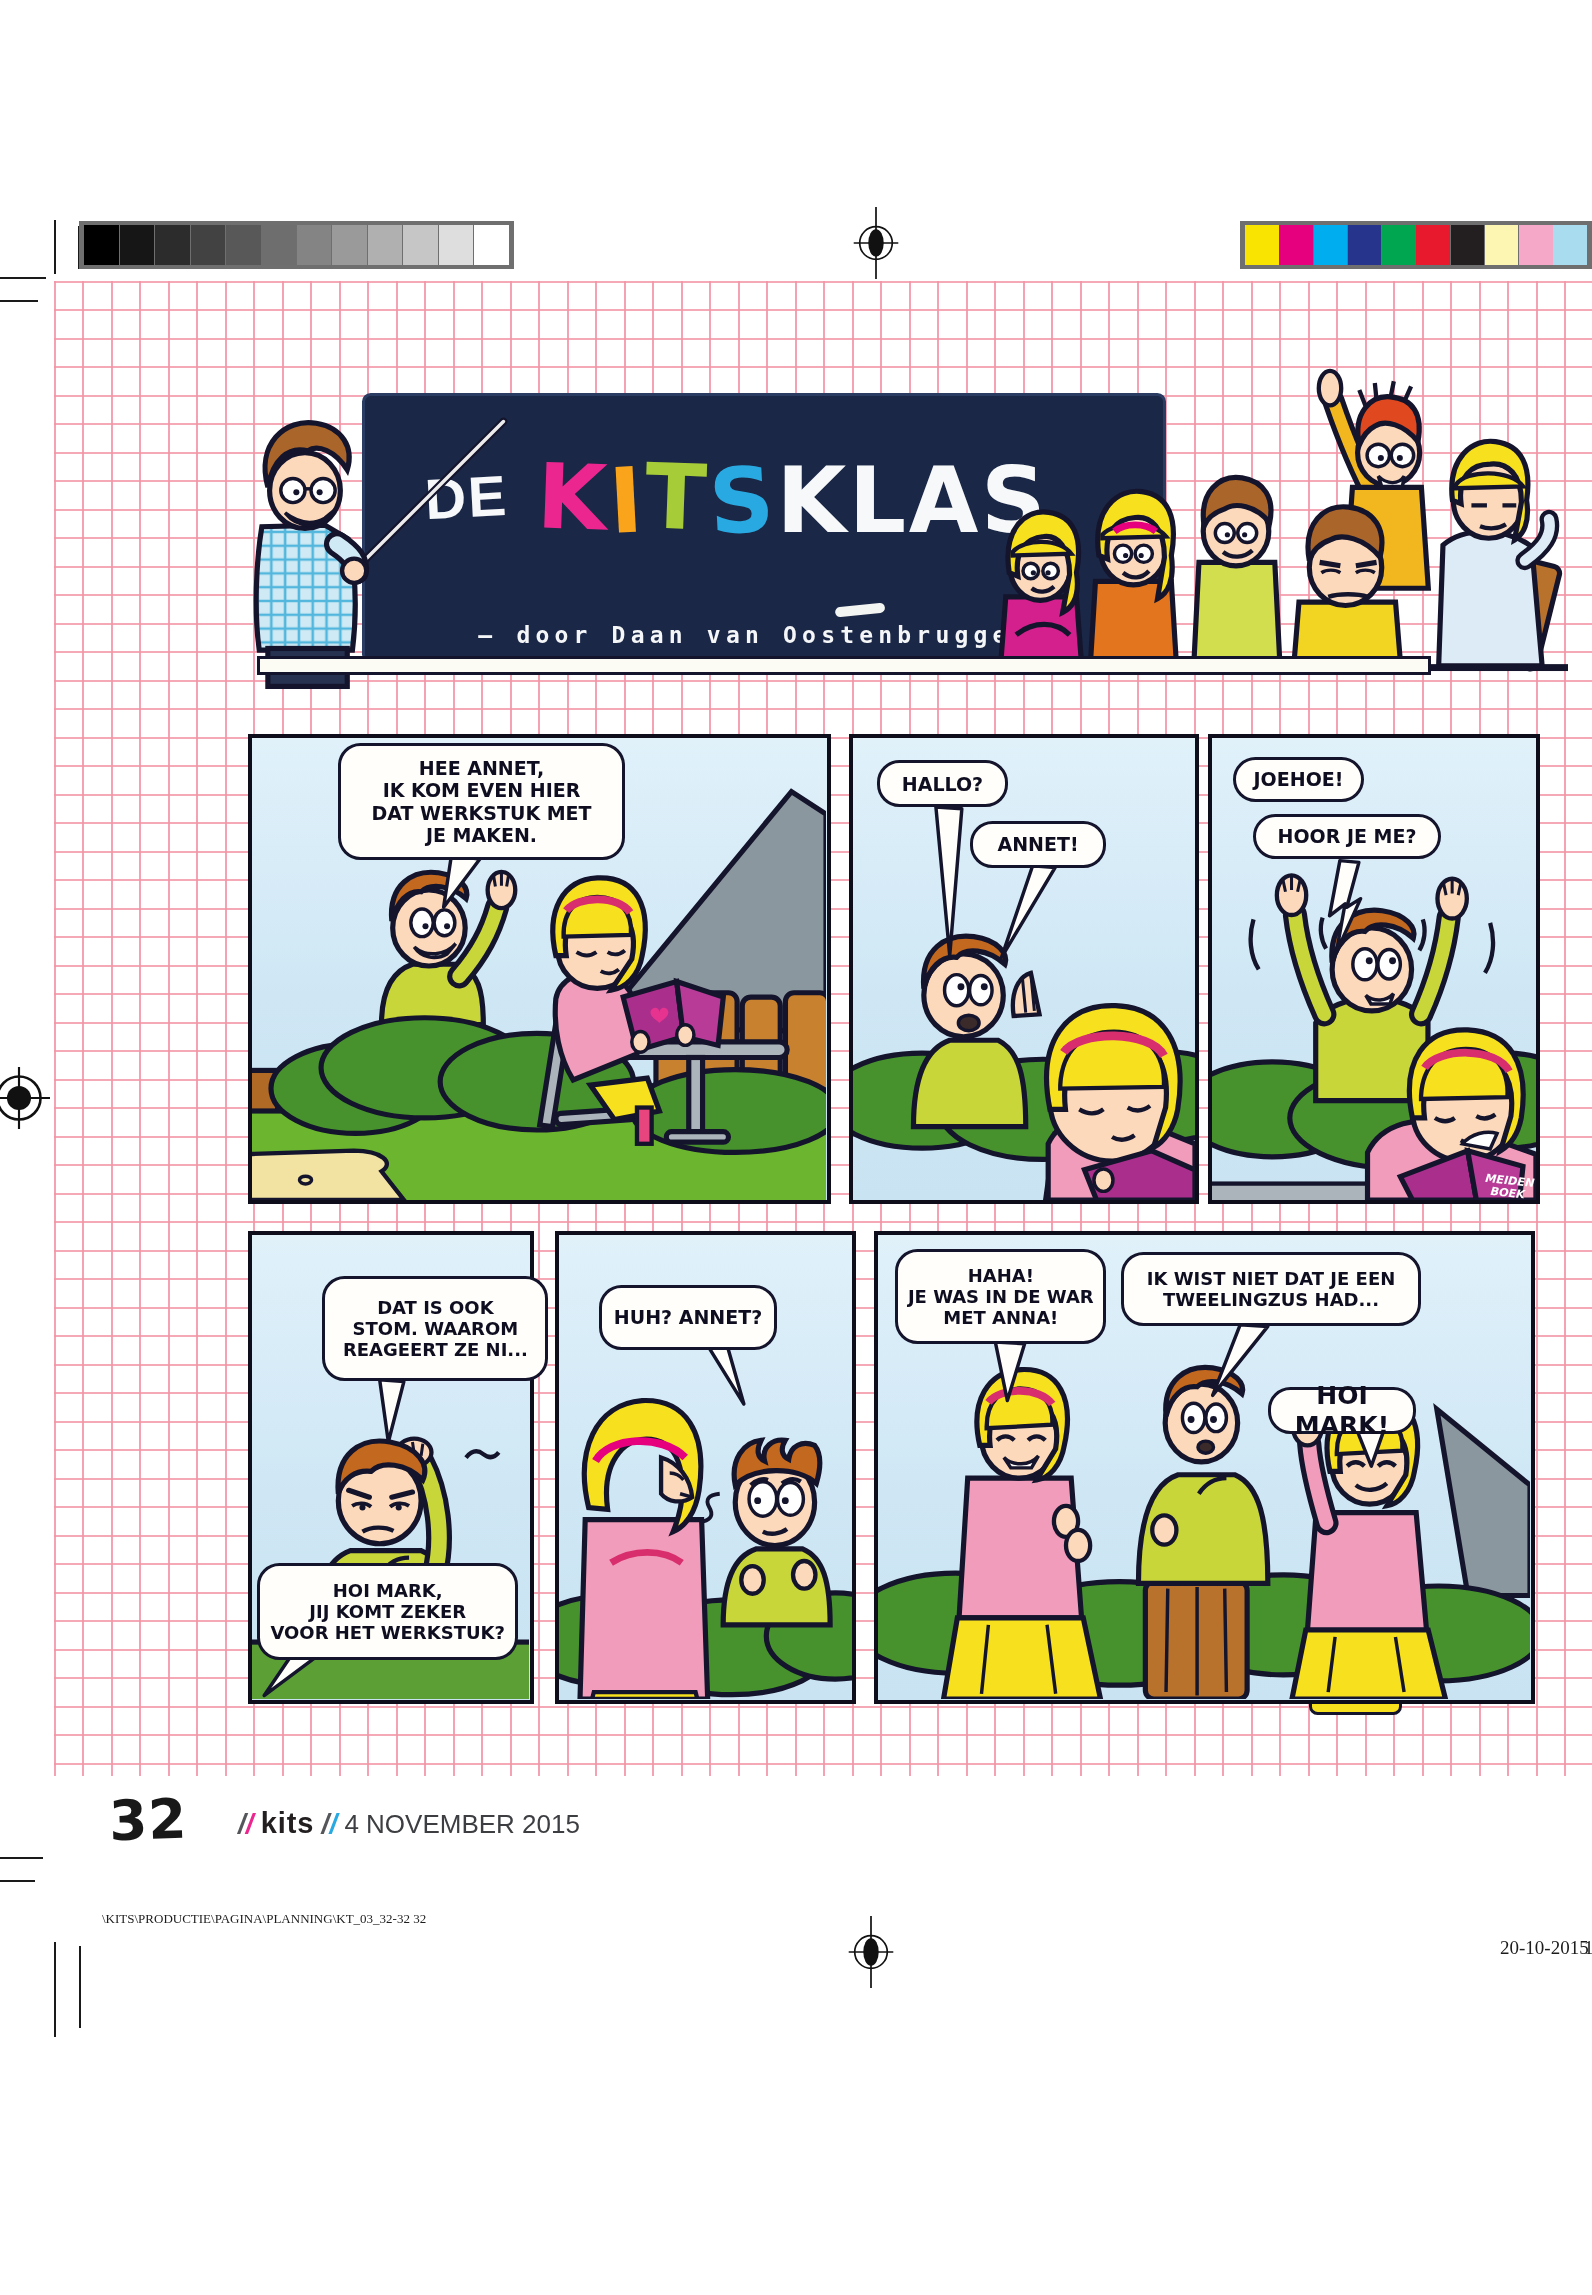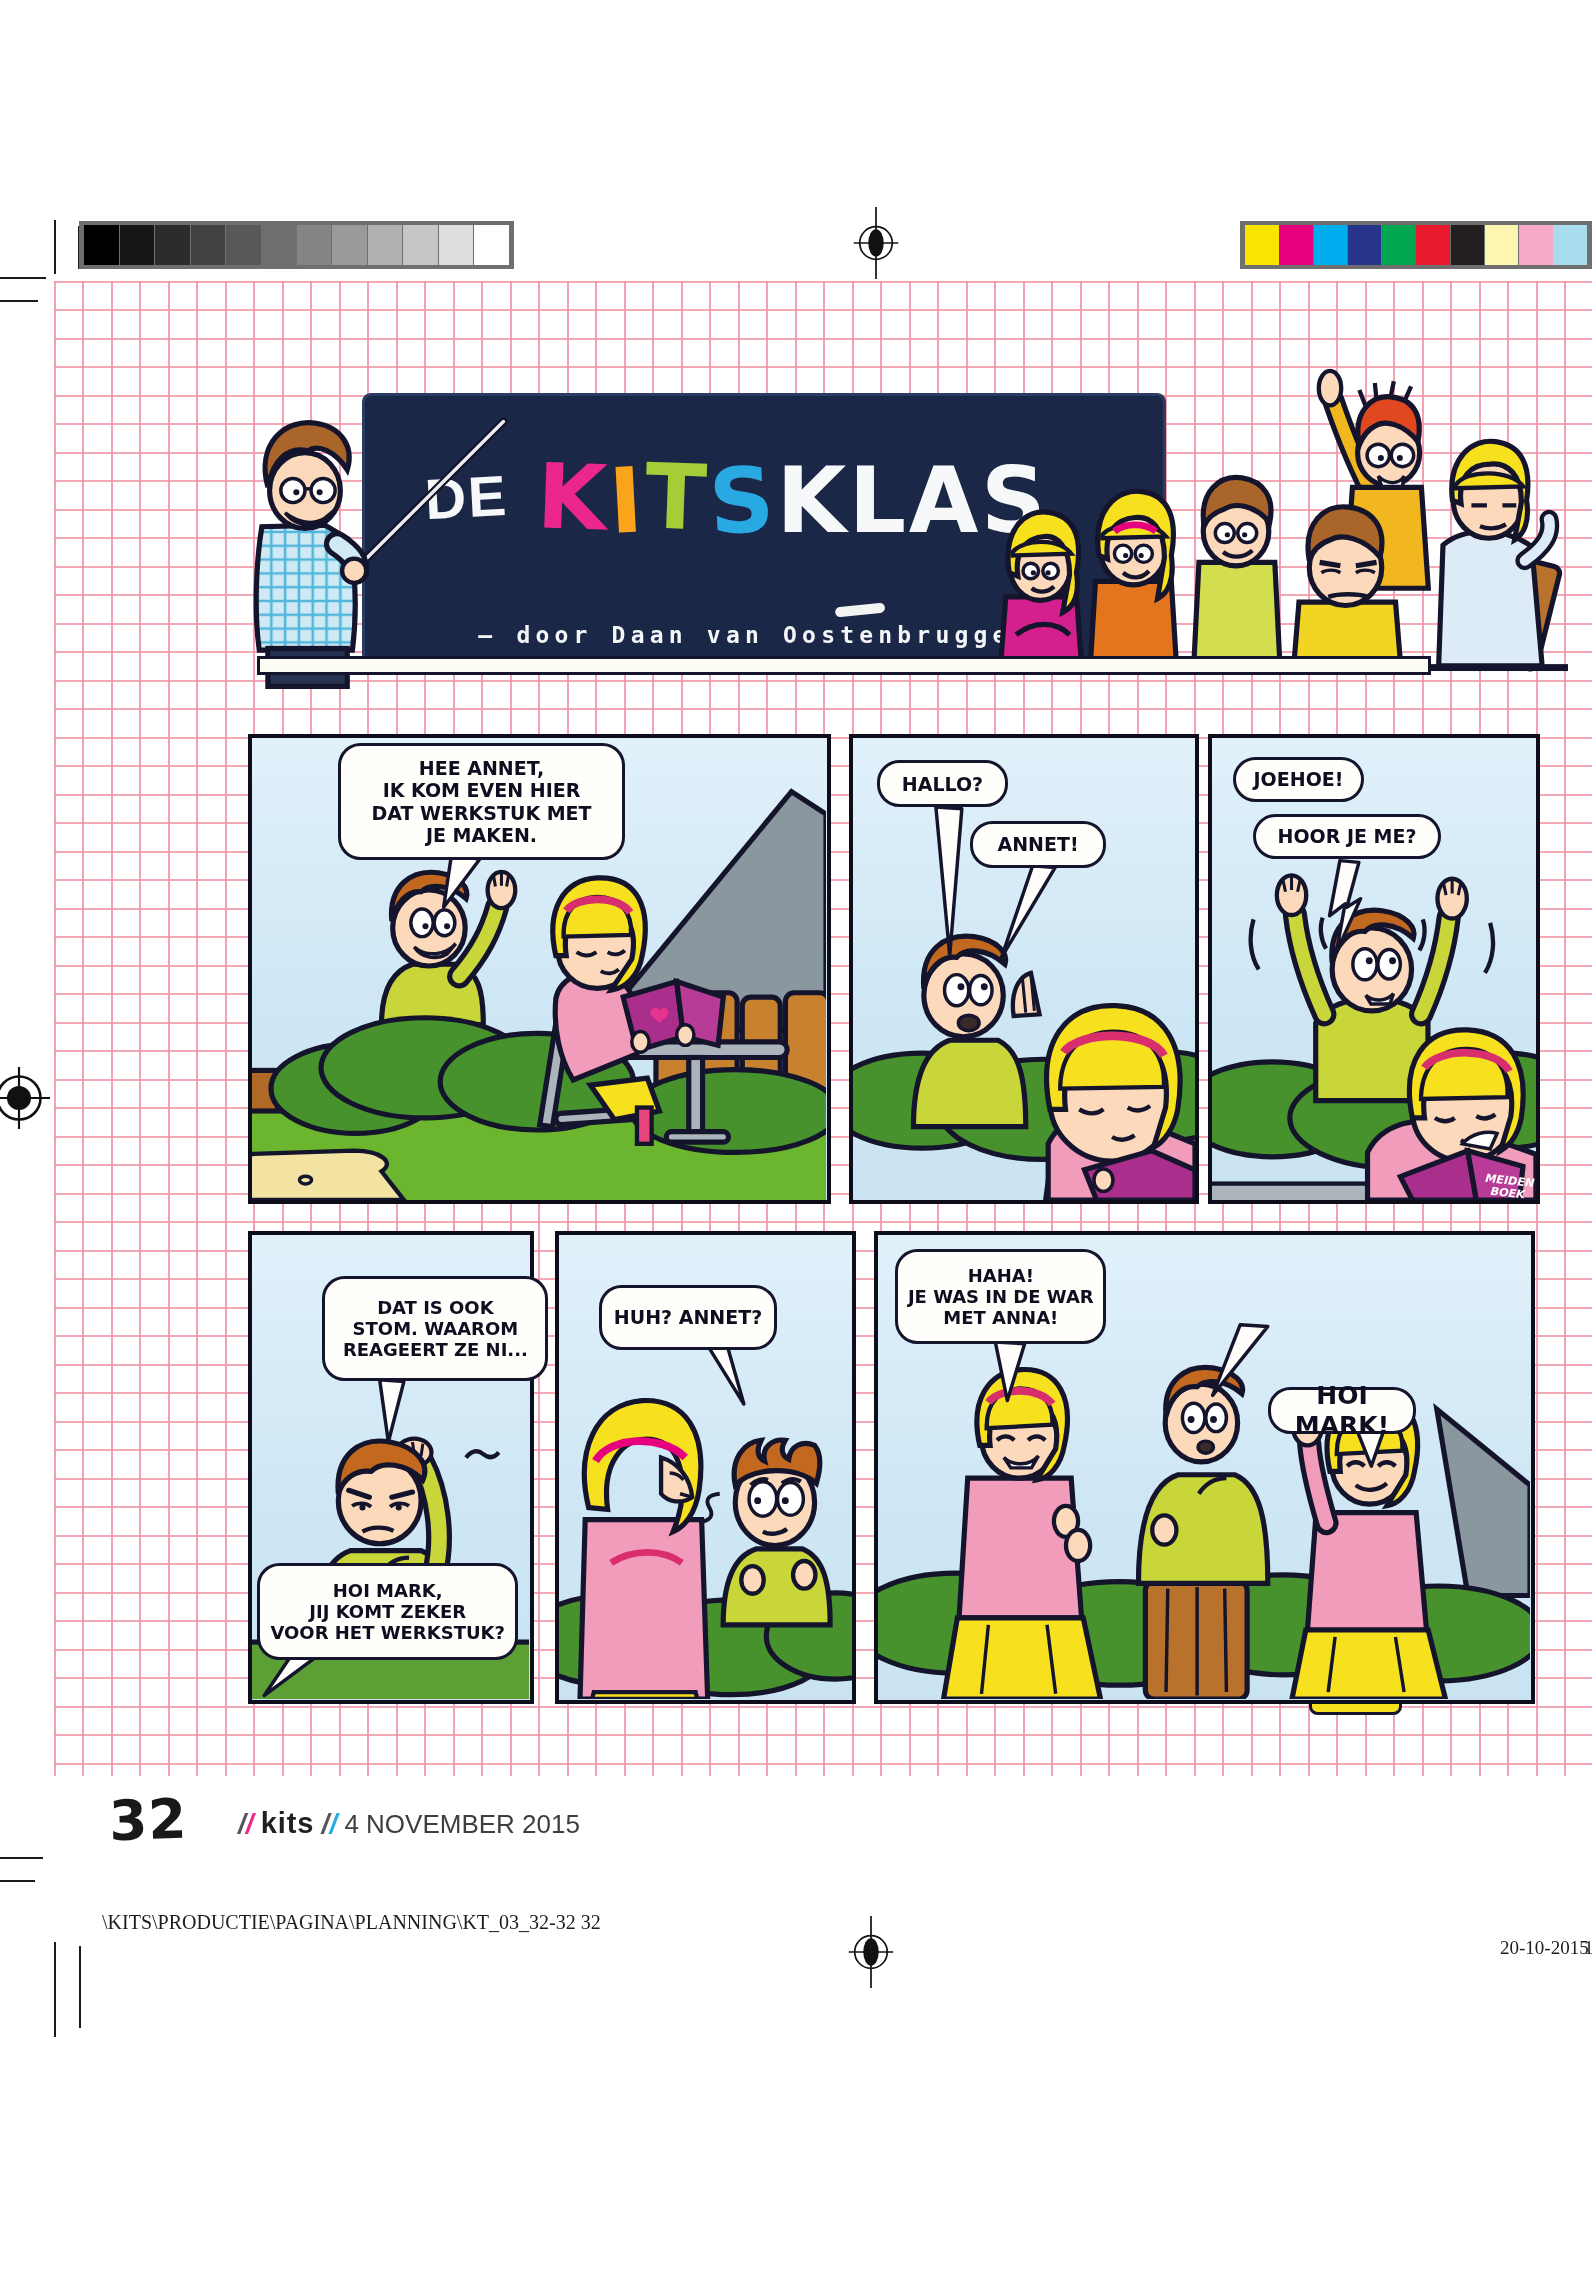--- a/index.html
+++ b/index.html
@@ -505,35 +505,37 @@
       <path d="M554,290 C564,298 580,297 590,288" stroke="#14142c" stroke-width="5" fill="none"></path>
     </svg>
     <svg class="tail" width="652" height="464" viewBox="0 0 756 538">
       <path d="M136,124 L150,192 L170,126 Z" fill="#fffefa" stroke="#14142c" stroke-width="4" stroke-linejoin="round"></path>
       <path d="M420,104 L388,186 L452,106 Z" fill="#fffefa" stroke="#14142c" stroke-width="4" stroke-linejoin="round"></path>
       <path d="M556,228 L572,268 L586,228 Z" fill="#fffefa" stroke="#14142c" stroke-width="4" stroke-linejoin="round"></path>
     </svg>
     <div class="bubble" style="left:17.3px;top:14px;width:211px;height:95px;font-size:18px;">HAHA!
 JE WAS IN DE WAR
 MET ANNA!</div>
+    <div class="bubble" style="left:243px;top:17.3px;width:300px;height:74px;font-size:18px;">IK WIST NIET DAT JE EEN
+TWEELINGZUS HAD...</div>
     <div class="bubble" style="left:390px;top:152px;width:148px;height:47px;font-size:25px;">HOI MARK!</div>
   </div>
 
   <div class="abs" style="left:1309px;top:1698px;width:93px;height:17.3px;background:#f7e01e;border:3.5px solid #14142c;border-radius:0 0 8.6px 8.6px;z-index:1;"></div>
 
   <div id="page-number">32</div>
   <div id="issue-line">
     <span class="sl" style="color: rgb(85, 86, 90);">/</span><span class="sl" style="color: rgb(236, 38, 143);">/</span>
     <span class="brand">kits</span>
     <span class="sl" style="color: rgb(85, 86, 90);">/</span><span class="sl" style="color: rgb(41, 169, 225);">/</span>
     <span>4 NOVEMBER 2015</span>
   </div>
 
   <div class="cropline" style="left:0;top:1857px;width:43px;height:1.7px;"></div>
   <div class="cropline" style="left:0;top:1880px;width:35px;height:1.7px;"></div>
   <div class="cropline" style="left:54px;top:1942px;width:1.7px;height:95px;"></div>
   <div class="cropline" style="left:79px;top:1946px;width:1.7px;height:82px;"></div>
-  <div class="serifline" style="left:102px;top:1911px;font-size:20px;">\KITS\PRODUCTIE\PAGINA\PLANNING\KT_03_32-32   32</div>
+  <div class="serifline" style="left:102px;top:1911px;font-size:13px;">\KITS\PRODUCTIE\PAGINA\PLANNING\KT_03_32-32   32</div>
   <div class="serifline" style="left:1500px;top:1937px;font-size:19px;">20-10-2015</div>
   <div class="serifline" style="left:1584px;top:1937px;font-size:19px;">1</div>
 
 </div>
 
 
 </body></html>

